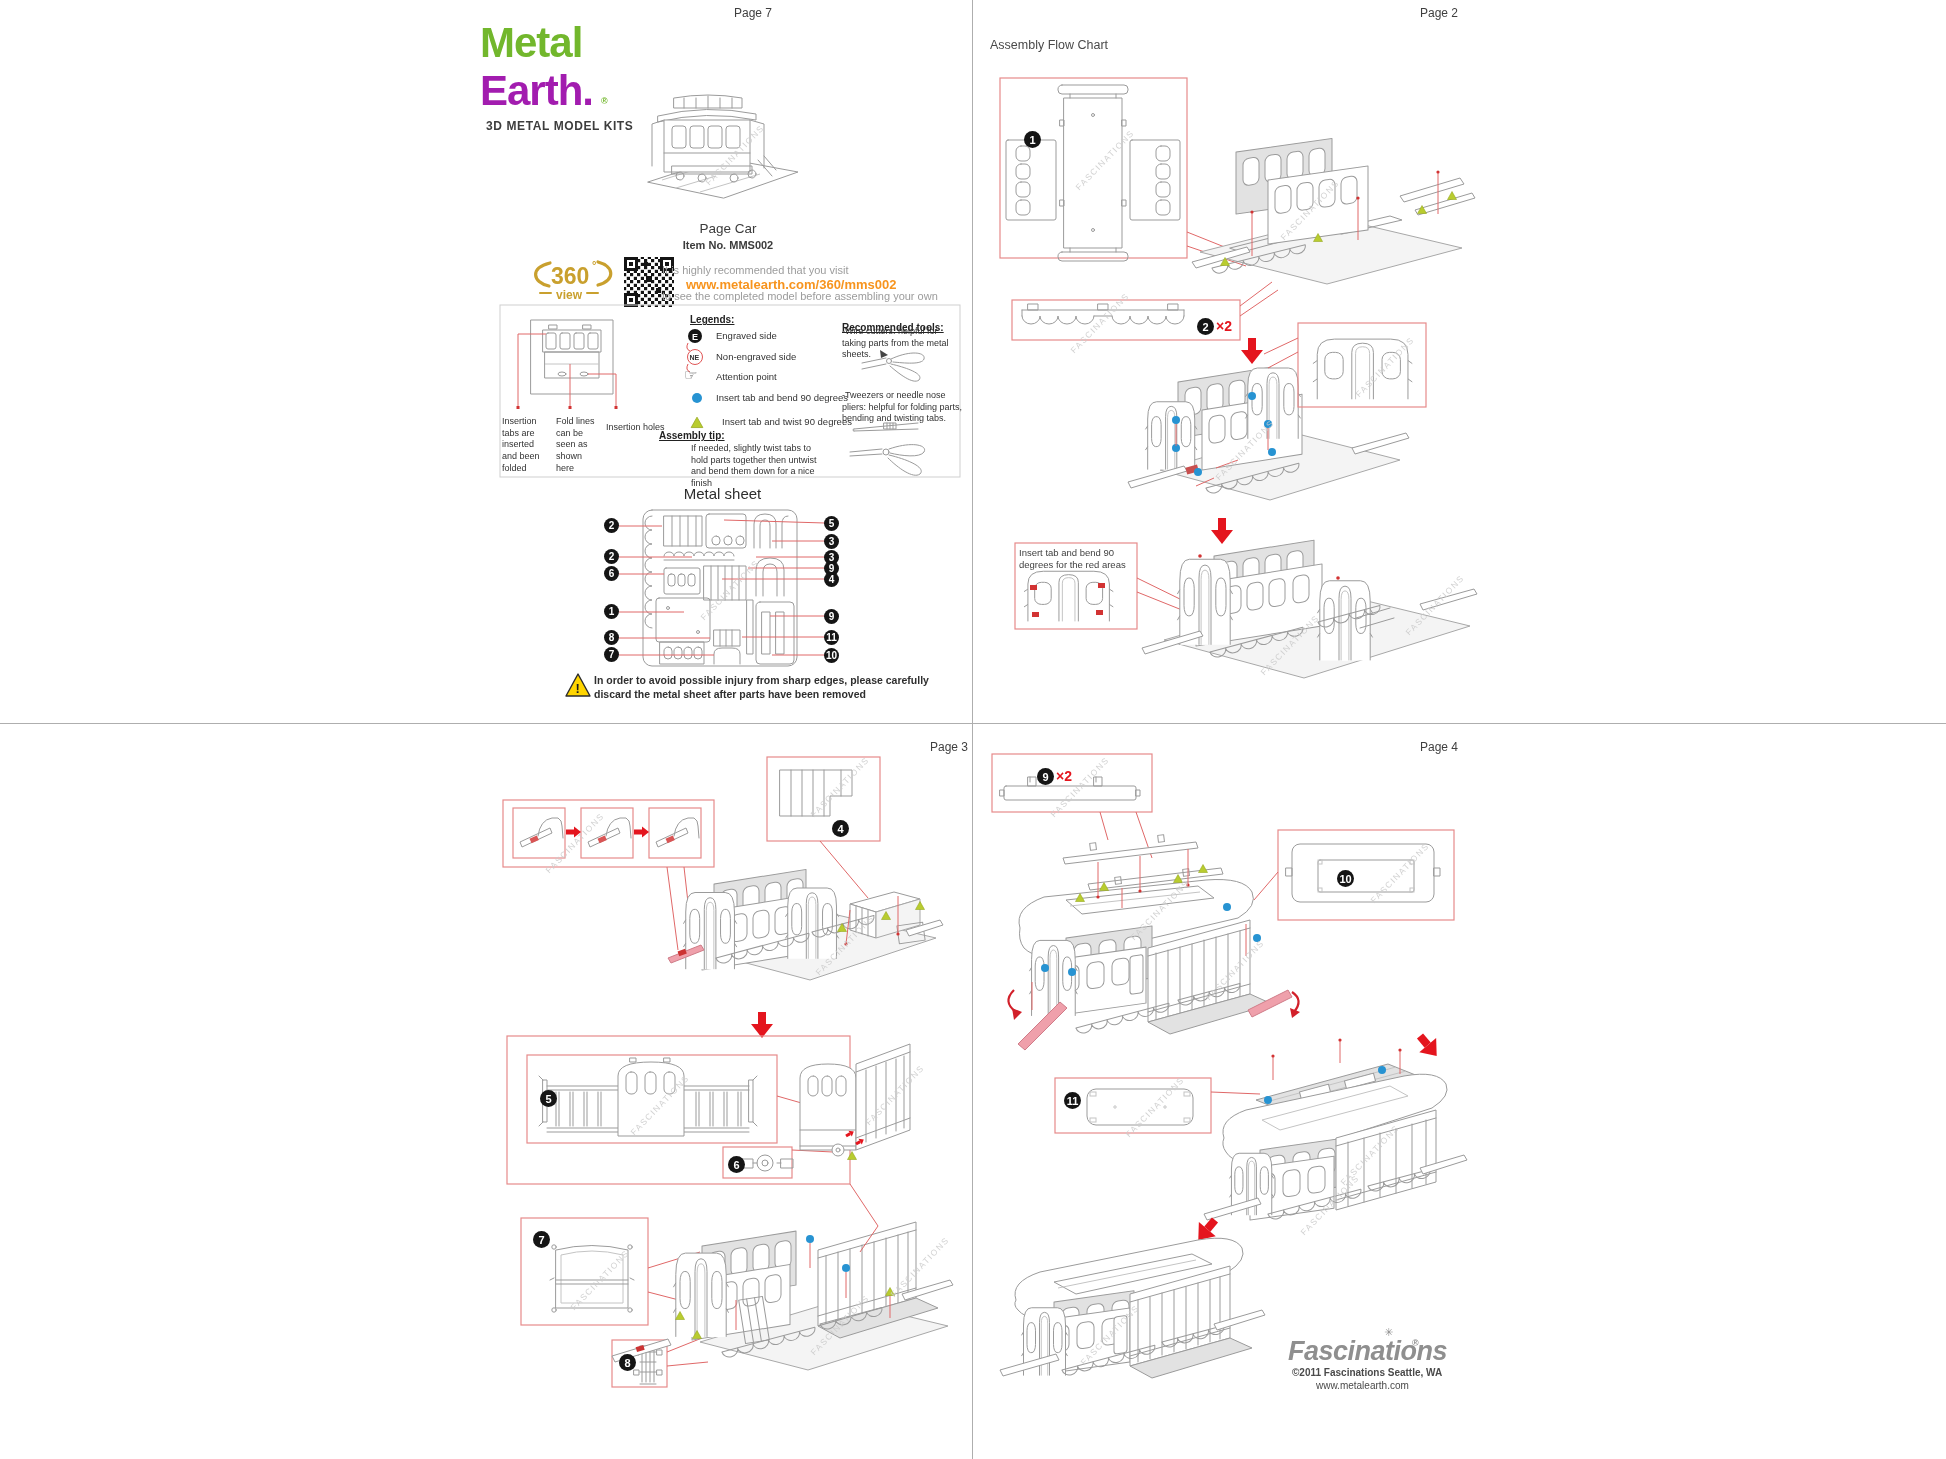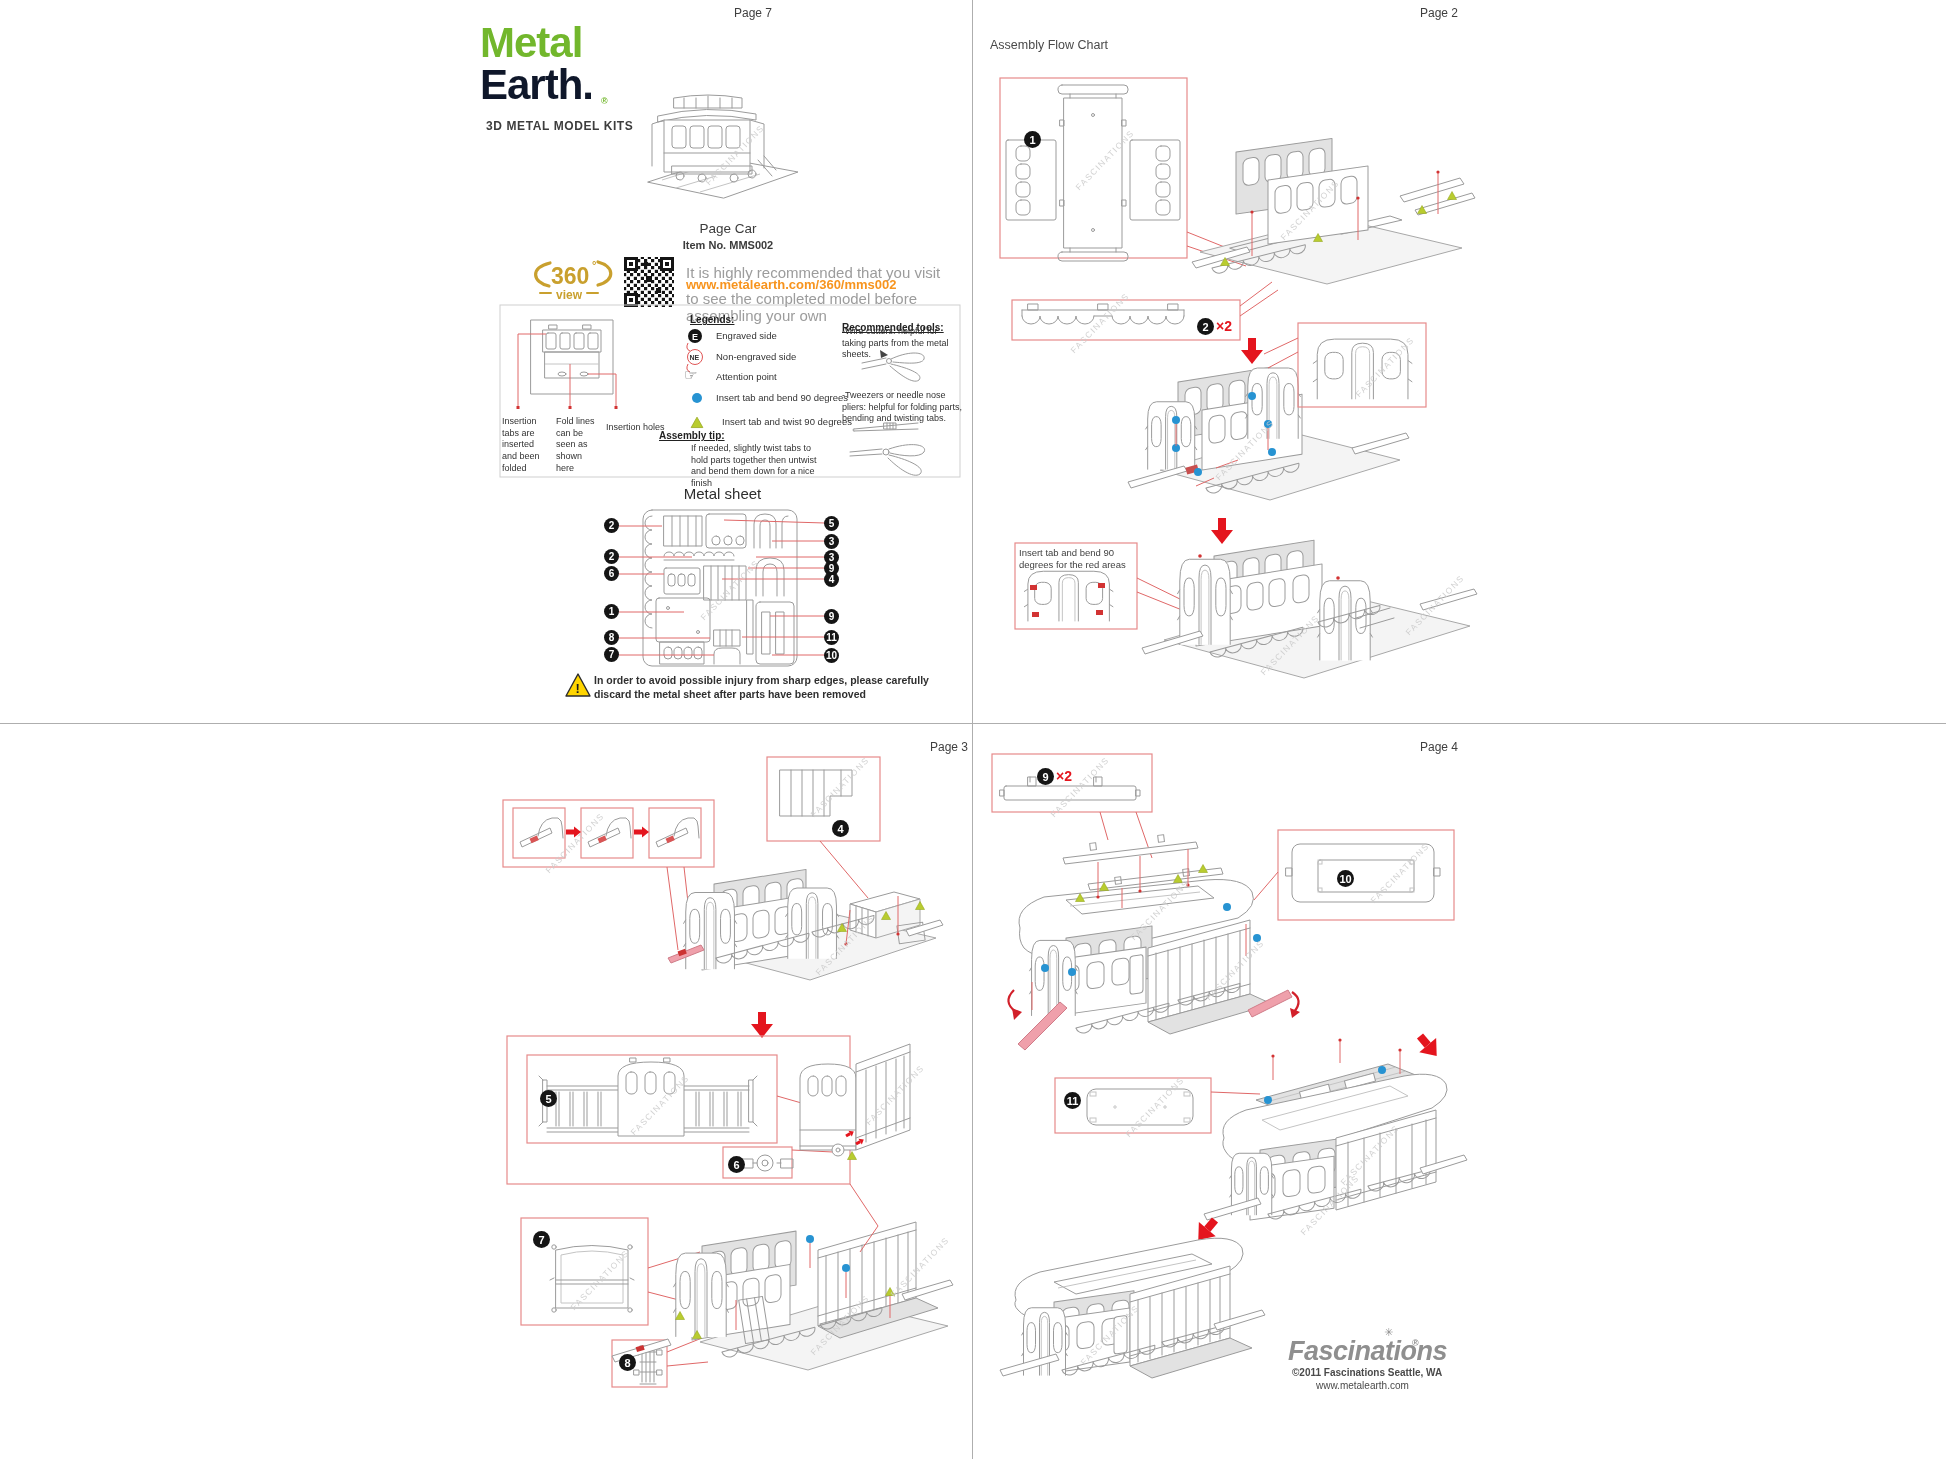--- a/index.html
+++ b/index.html
@@ -10,27 +10,27 @@
   .hdiv{position:absolute;left:0;top:723px;width:1946px;height:1px;background:#aeaeae}
   .pagelab{position:absolute;width:70px;text-align:right;font-size:12px;color:#3f3f3f}
   .wm{position:absolute;color:#cbcbcb;font-size:8.5px;letter-spacing:1.5px;
       transform:rotate(-46deg);white-space:nowrap;opacity:.85;pointer-events:none}
   .numc{position:absolute;width:15px;height:15px;border-radius:50%;background:#151515;color:#fff;
         font-size:10px;font-weight:bold;display:flex;align-items:center;justify-content:center}
   .numc.big{width:17px;height:17px;font-size:11px}
   .qty{position:absolute;color:#e4151e;font-weight:bold;font-size:14px}
   .logo1{position:absolute;left:480px;top:24px;color:#72b72c;font-size:42px;line-height:38px;
          font-weight:bold;letter-spacing:-1px}
-  .logo2{position:absolute;left:480px;top:66px;color:#0f172a;font-size:42px;line-height:38px;
+  .logo2{position:absolute;left:480px;top:72px;color:#a21caf;font-size:42px;line-height:38px;
          font-weight:bold;letter-spacing:-1px}
   .logoreg{position:absolute;left:601px;top:96px;color:#72b72c;font-size:9px;font-weight:bold}
   .tagline{position:absolute;left:486px;top:119px;font-size:12px;font-weight:bold;color:#3d3d3d;letter-spacing:.6px}
   .prodname{position:absolute;left:663px;top:221px;width:130px;text-align:center;font-size:13.5px;color:#3b3b3b}
   .proditem{position:absolute;left:663px;top:239px;width:130px;text-align:center;font-size:11px;color:#3b3b3b;font-weight:bold}
-  .recl{position:absolute;left:686px;width:300px;font-size:15px;color:#9c9c9c}
+  .recl{position:absolute;left:662px;width:300px;font-size:11px;color:#9c9c9c}
   .reclink{position:absolute;left:686px;width:300px;font-size:13px;color:#f7941e;font-weight:bold}
   .callout{position:absolute;font-size:9px;color:#333;line-height:1.3}
   .lhead{position:absolute;font-size:10px;font-weight:bold;text-decoration:underline;color:#222}
   .llab{position:absolute;font-size:9.5px;color:#333;width:160px}
   .lsmall{position:absolute;font-size:9px;color:#333;line-height:1.28}
   .hand{position:absolute;font-family:"DejaVu Sans",sans-serif;font-size:15px;color:#555}
   .sheettitle{position:absolute;left:650px;top:485px;width:145px;text-align:center;font-size:15px;color:#2e2e2e}
   .warntext{position:absolute;left:594px;top:673px;width:362px;font-size:10.5px;font-weight:bold;color:#2f2f2f;line-height:1.35}
   .p2title{position:absolute;left:990px;top:38px;font-size:12.5px;color:#4a4a4a}
   .notetext{position:absolute;left:1019px;top:547px;width:114px;font-size:9.5px;color:#3f3f3f;line-height:1.3}

